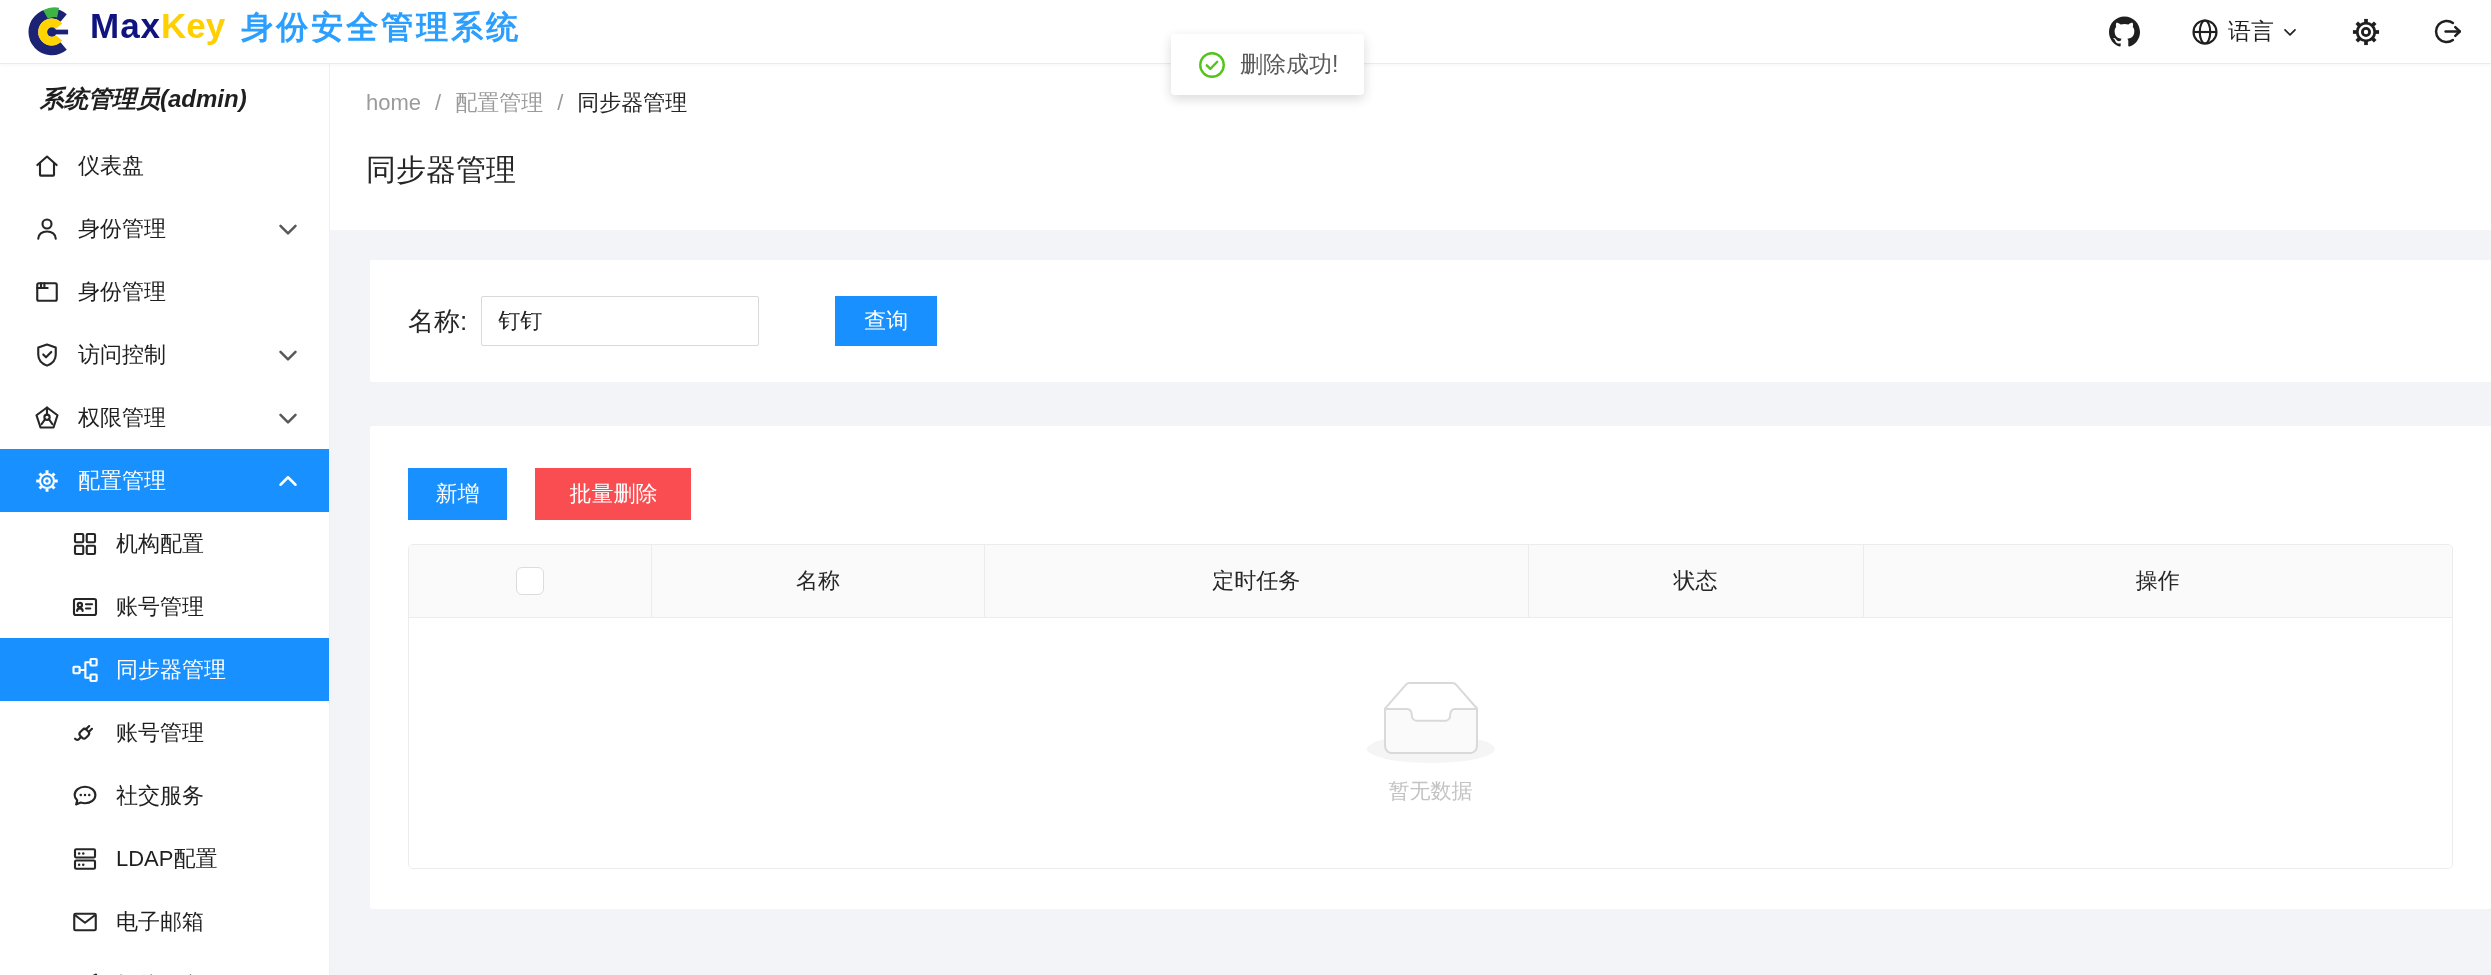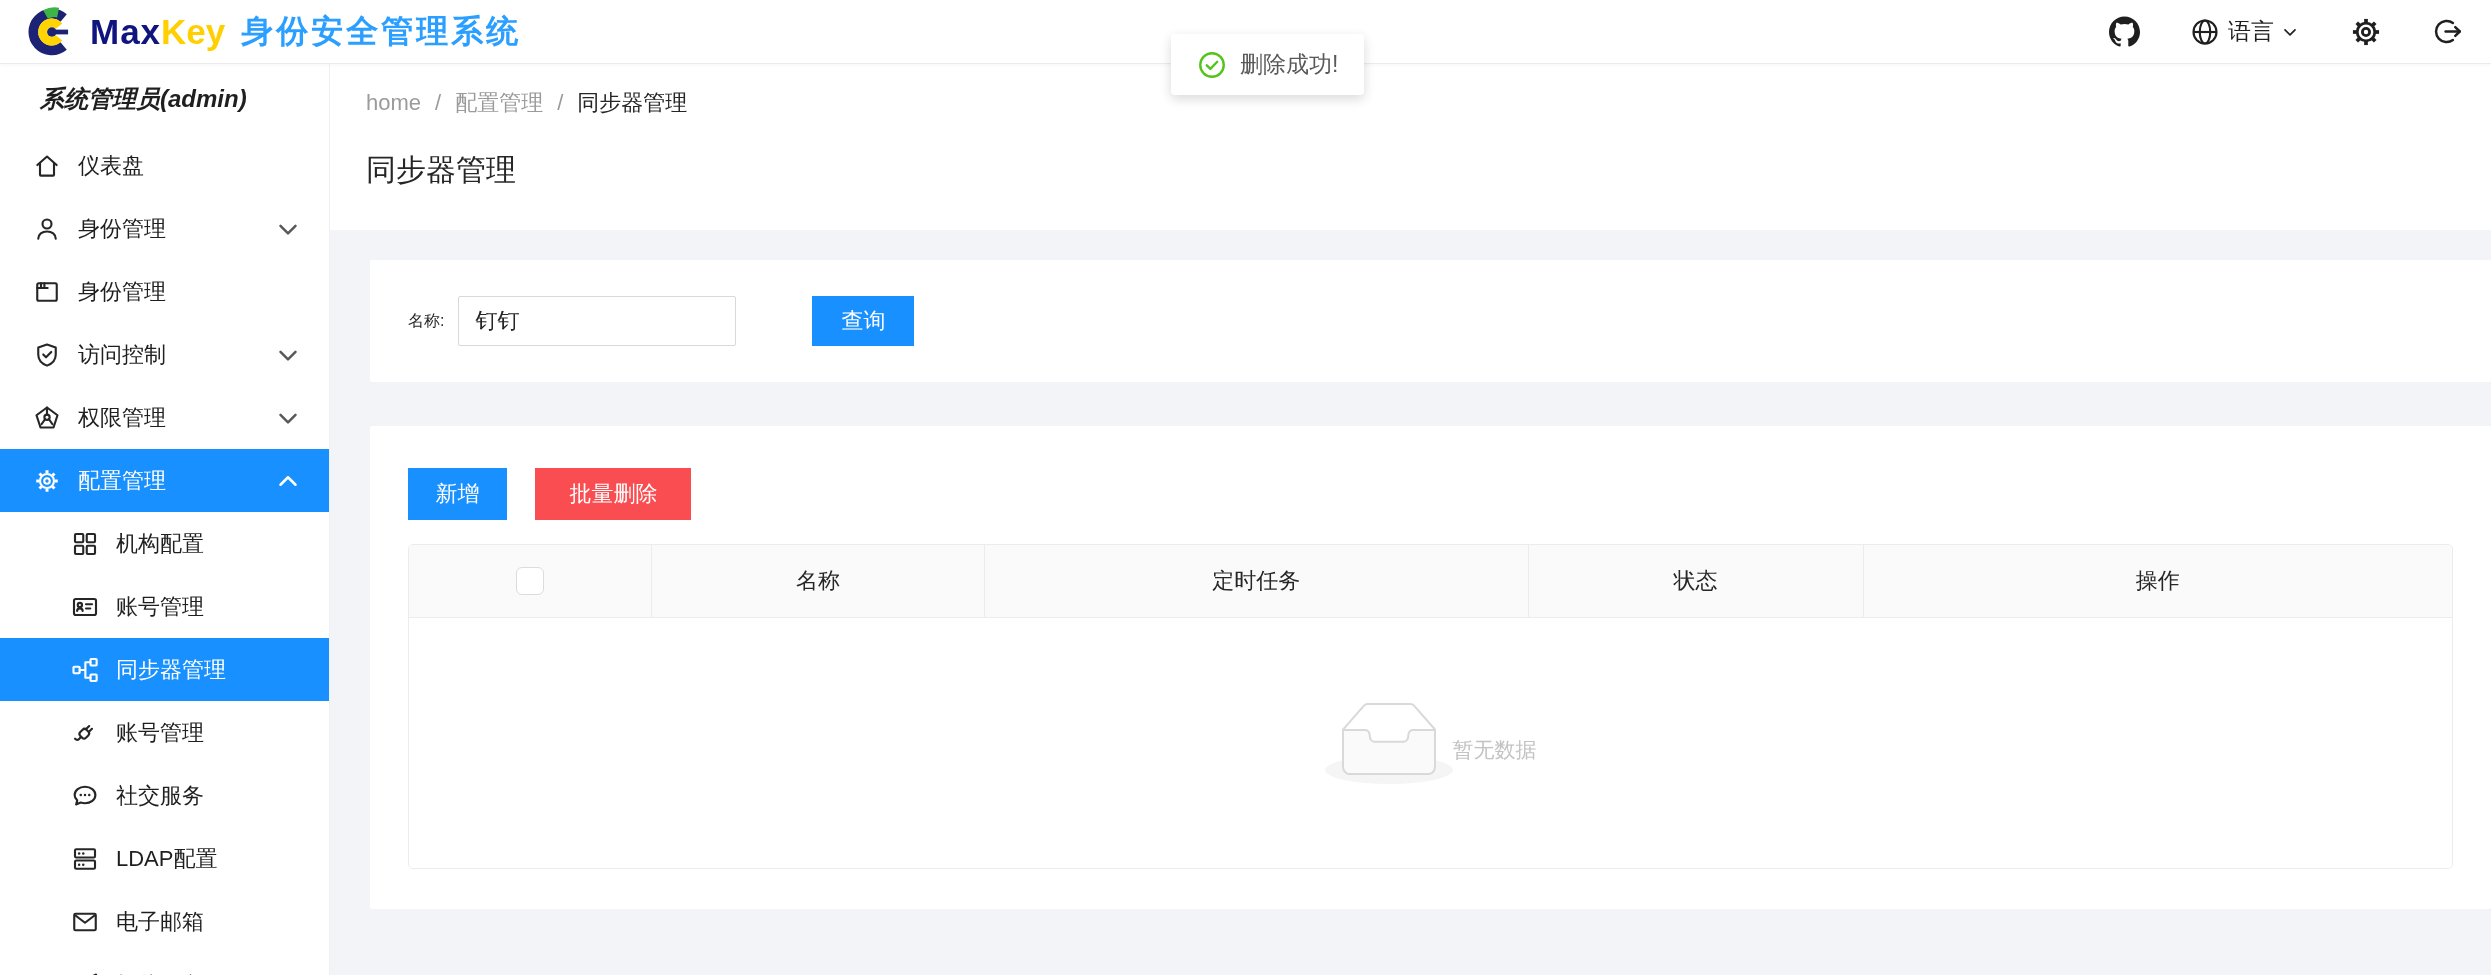--- a/index.html
+++ b/index.html
@@ -3,21 +3,21 @@
 <meta charset="utf-8">
 <style>
   html,body{margin:0;padding:0;background:#fff;}
   .app{position:relative;width:2491px;height:975px;overflow:hidden;background:#fff;
        font-family:"Liberation Sans","DejaVu Sans",sans-serif;color:#262626;}
 
   
   .topbar{position:relative;height:64px;background:#fff;display:flex;align-items:center;
           justify-content:space-between;padding:0 20px 0 28px;box-sizing:border-box;
           border-bottom:1px solid #ececec;box-shadow:0 1px 4px rgba(0,0,0,.04);z-index:2;}
-  .brand{display:flex;align-items:center;}
+  .brand{display:flex;}
   .brand-logo{width:52px;height:52px;margin-right:10px;}
   .brand-max{font-size:35px;font-weight:800;color:#10147e;letter-spacing:1px;}
   .brand-key{font-size:35px;font-weight:800;color:#ffcf00;}
   .brand-title{font-size:32px;font-weight:800;color:#2b9fff;margin-left:16px;letter-spacing:3px;}
   .top-actions{display:flex;align-items:center;gap:50px;padding-right:8px;}
   .top-actions .act{display:flex;align-items:center;color:#1f1f1f;cursor:pointer;}
   .top-actions svg{display:block;}
   .lang-label{font-size:23px;margin:0 6px 0 8px;color:#1f1f1f;}
 
   
@@ -47,21 +47,21 @@
   
   .content{flex:1;display:flex;flex-direction:column;min-width:0;background:#f3f4f8;}
   .page-head{background:#fff;height:166px;box-sizing:border-box;padding:24px 0 0 36px;}
   .breadcrumb{font-size:22px;color:#9b9b9b;display:flex;gap:14px;align-items:center;}
   .breadcrumb .bc-active{color:#262626;}
   .page-title{font-size:30px;font-weight:500;color:#262626;margin-top:32px;}
   .work{flex:1;padding:30px 0 0 40px;box-sizing:border-box;}
 
   .card{background:#fff;border-radius:2px;}
   .search-card{height:122px;display:flex;align-items:center;padding-left:38px;box-sizing:border-box;}
-  .search-label{font-size:16px;color:#262626;margin-right:14px;}
+  .search-label{font-size:26px;color:#262626;margin-right:14px;}
   .search-input{width:278px;height:50px;box-sizing:border-box;border:1px solid #d9d9d9;border-radius:2px;
                 font-size:22px;color:#262626;padding:0 16px;outline:none;
                 font-family:"Liberation Sans","DejaVu Sans",sans-serif;}
   .btn{display:inline-flex;align-items:center;justify-content:center;border:none;border-radius:0;
        color:#fff;font-size:22px;cursor:pointer;font-family:"Liberation Sans","DejaVu Sans",sans-serif;}
   .btn-query{width:102px;height:50px;background:#1890ff;margin-left:76px;}
   .main-card{margin-top:44px;padding:42px 38px 40px 38px;box-sizing:border-box;}
   .btn-add{width:99px;height:52px;background:#1890ff;}
   .btn-bulk{width:156px;height:52px;background:#fa4d51;margin-left:24px;}
 
@@ -70,21 +70,21 @@
   .thead{display:flex;height:72px;background:#fafafa;border-bottom:1px solid #ececec;}
   .th{display:flex;align-items:center;justify-content:center;font-size:22px;font-weight:500;
       color:#262626;box-sizing:border-box;border-right:1px solid #ececec;}
   .th:last-child{border-right:none;}
   .th-check{flex:0 0 11.9%;}
   .th-name{flex:0 0 16.3%;}
   .th-job{flex:0 0 26.6%;}
   .th-status{flex:0 0 16.4%;}
   .th-action{flex:1;}
   .checkbox{width:26px;height:26px;background:#fff;border:1px solid #dcdcdc;border-radius:6px;cursor:pointer;}
-  .tbody{height:250px;background:#fff;display:flex;align-items:center;justify-content:center;}
+  .tbody{height:250px;background:#fff;display:flex;flex-direction:column;align-items:center;justify-content:center;}
   .empty-text{font-size:21px;color:#c3c3c3;margin-top:14px;}
 </style>
 </head>
 <body>
 
 <div class="app">
 
   <div class="topbar">
     <div class="brand">
       <svg class="brand-logo" viewBox="0 0 48 48">

